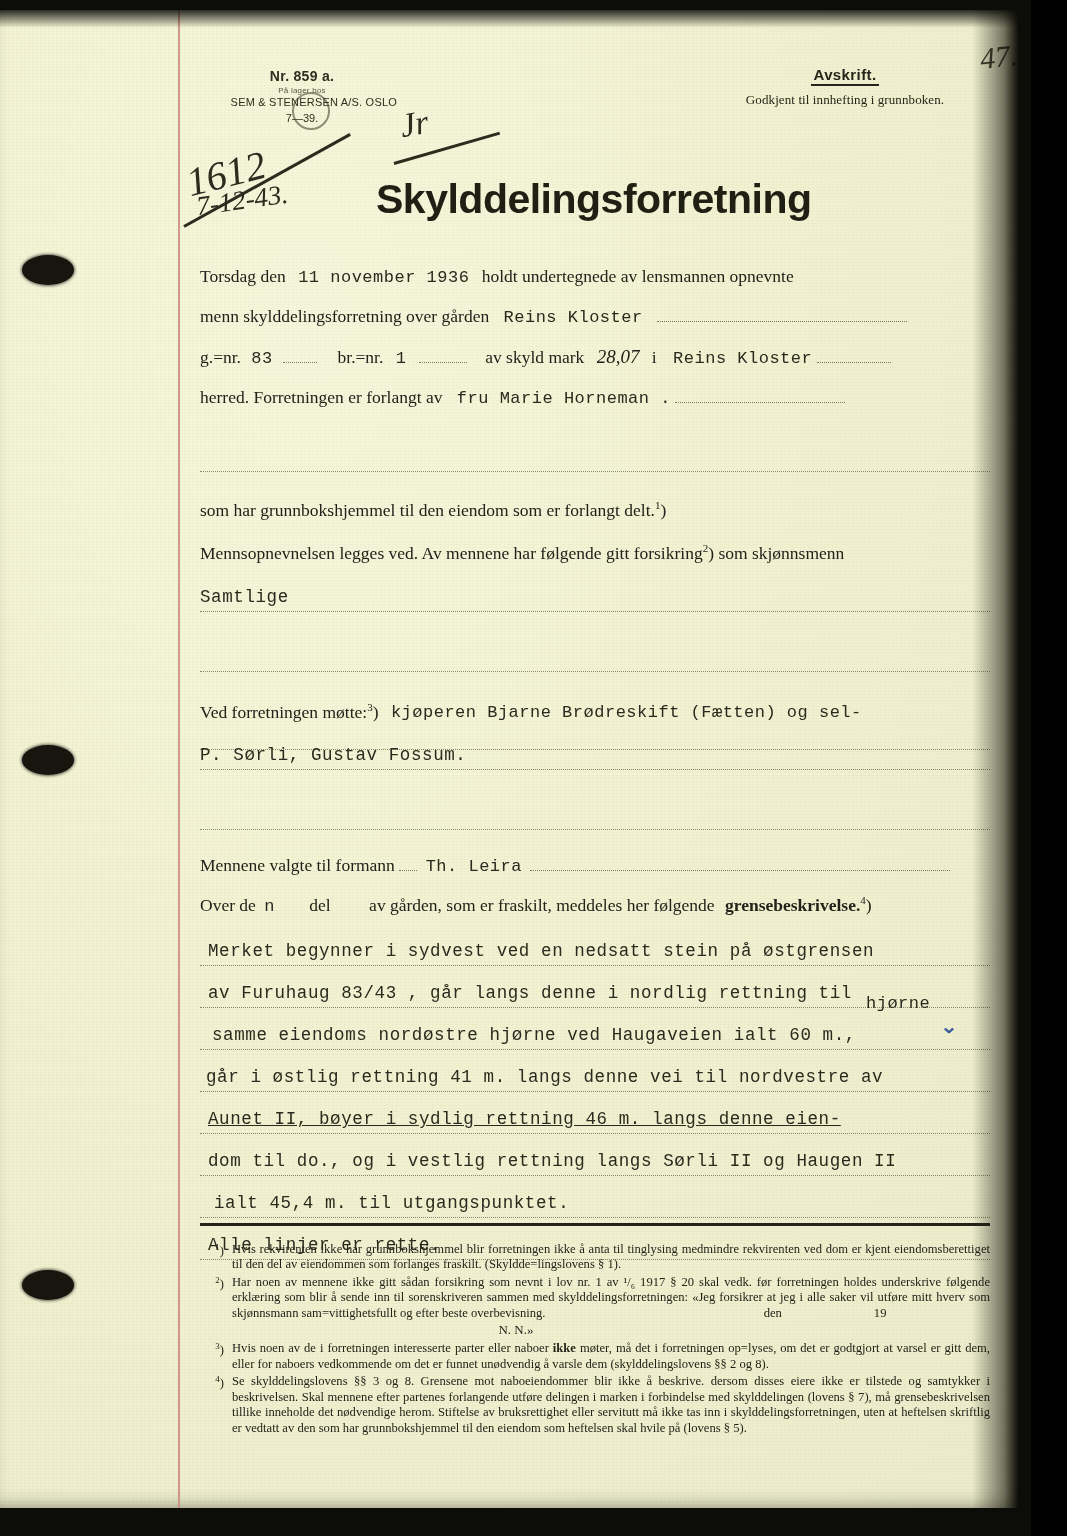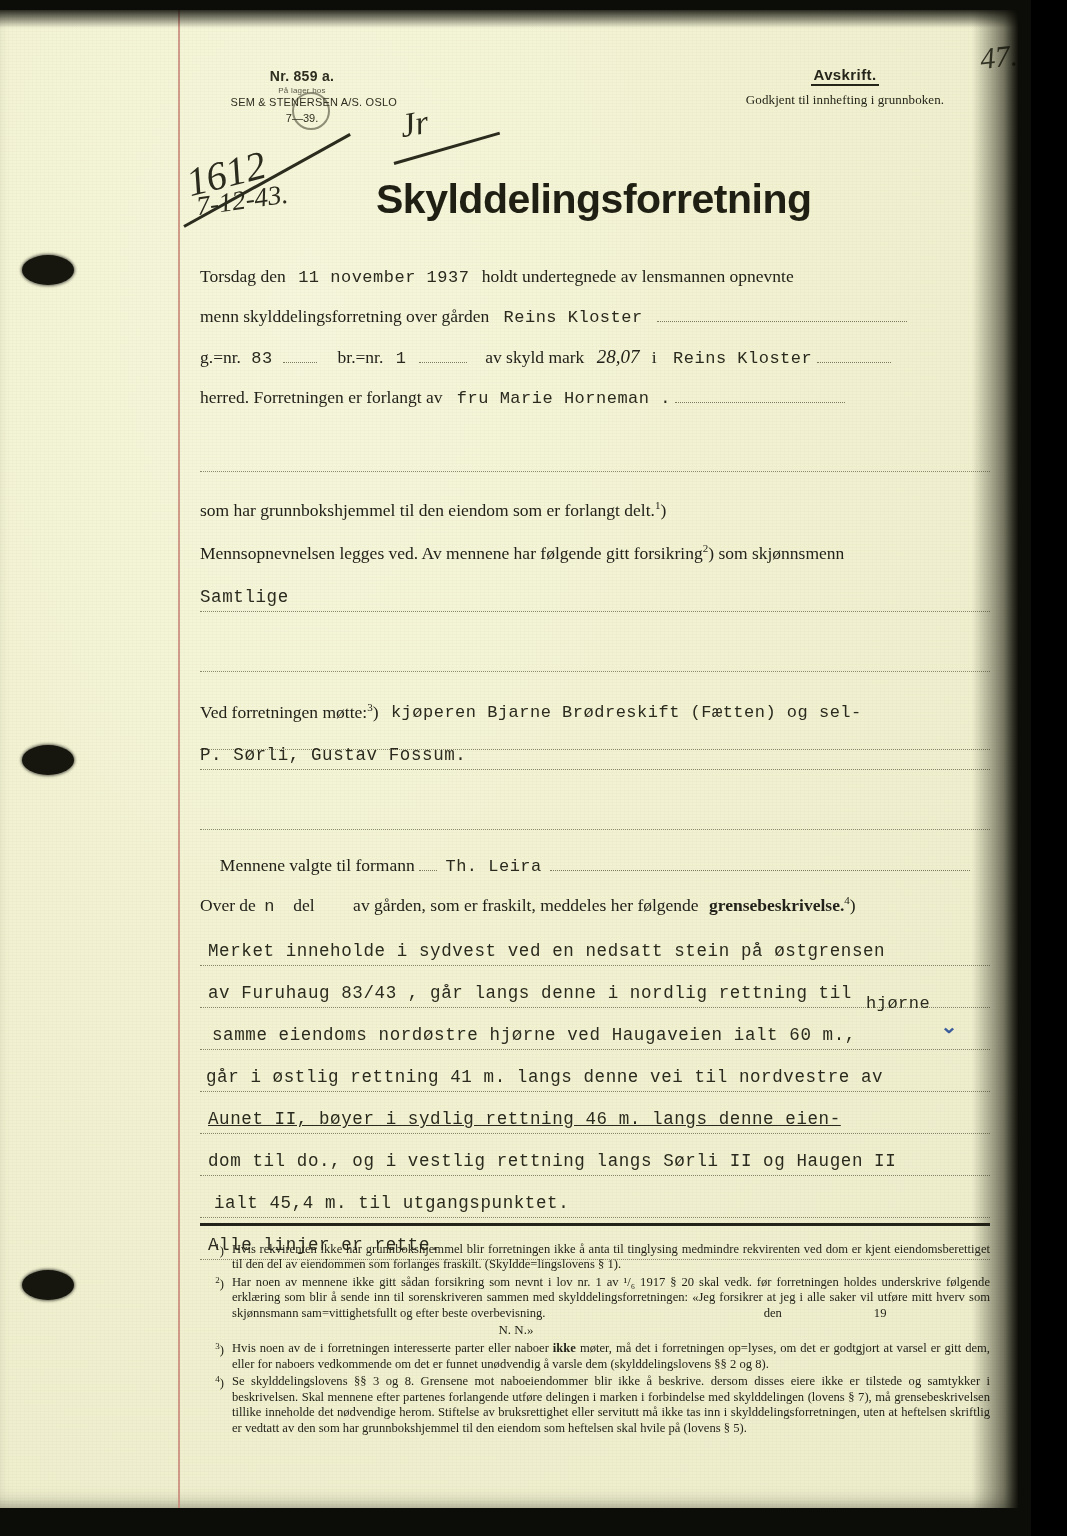--- a/index.html
+++ b/index.html
@@ -243,21 +243,21 @@
     </div>
 
     <div class="abs" id="folio">47.</div>
 
     <div class="abs" id="title">Skylddelingsforretning</div>
 
     <div id="body">
 
       <div class="frow">
         <span class="pre">Torsdag den</span>
-        <span class="tw" style="margin:0 8px;">11 november 1937</span>
+        <span class="tw" style="margin:0 8px;">11 november 1936</span>
         <span class="pre">holdt undertegnede av lensmannen opnevnte</span>
       </div>
 
       <div class="frow">
         <span class="pre">menn skylddelingsforretning over gården</span>
         <span class="tw" style="margin:0 10px;">Reins Kloster</span>
         <span class="dotline" style="width:250px;"></span>
       </div>
 
       <div class="frow">
@@ -304,37 +304,37 @@
       <div class="tw-line">
         <span class="ul-full"></span>
       </div>
       <div class="tw-line" style="margin-bottom:36px;">
         <span>P. Sørli, Gustav Fossum.</span>
         <span class="ul-full"></span>
       </div>
 
       <div style="height:28px;border-bottom:1px dotted #8a8a6e;margin-bottom:26px;"></div>
 
-      <div class="frow" style="margin-bottom:20px;text-align:center;">
+      <div class="frow" style="margin-bottom:20px;">
         <span class="pre">Mennene valgte til formann</span>
         <span class="dotline" style="width:18px;"></span>
         <span class="tw" style="margin:0 4px;">Th. Leira</span>
         <span class="dotline" style="width:420px;"></span>
       </div>
 
       <div class="frow" style="margin-bottom:26px;">
         <span class="pre">Over de</span>
         <span class="tw" style="margin:0 4px;">n</span>
-        <span class="pre" style="margin-left:10px;">del</span>
+        <span class="pre" style="margin-left:26px;">del</span>
         <span class="pre" style="margin-left:34px;">av gården, som er fraskilt, meddeles her følgende</span>
         <b class="gb" style="margin-left:6px;">grensebeskrivelse.</b><sup>4</sup>)
       </div>
 
       <div class="tw-line" style="padding-left:8px;">
-        <span>Merket inneholde i sydvest ved en nedsatt stein på østgrensen</span>
+        <span>Merket begynner i sydvest ved en nedsatt stein på østgrensen</span>
         <span class="ul-full"></span>
       </div>
       <div class="tw-line" style="padding-left:8px;">
         <span>av Furuhaug 83/43 , går langs denne i nordlig rettning til</span>
         <span class="ul-full"></span>
       </div>
       <div class="tw-line" style="padding-left:12px;font-family:Liberation Mono, monospace;">
         <span>samme eiendoms nordøstre hjørne ved Haugaveien ialt 60 m.,</span>
         <span class="ul-full"></span>
       </div>

